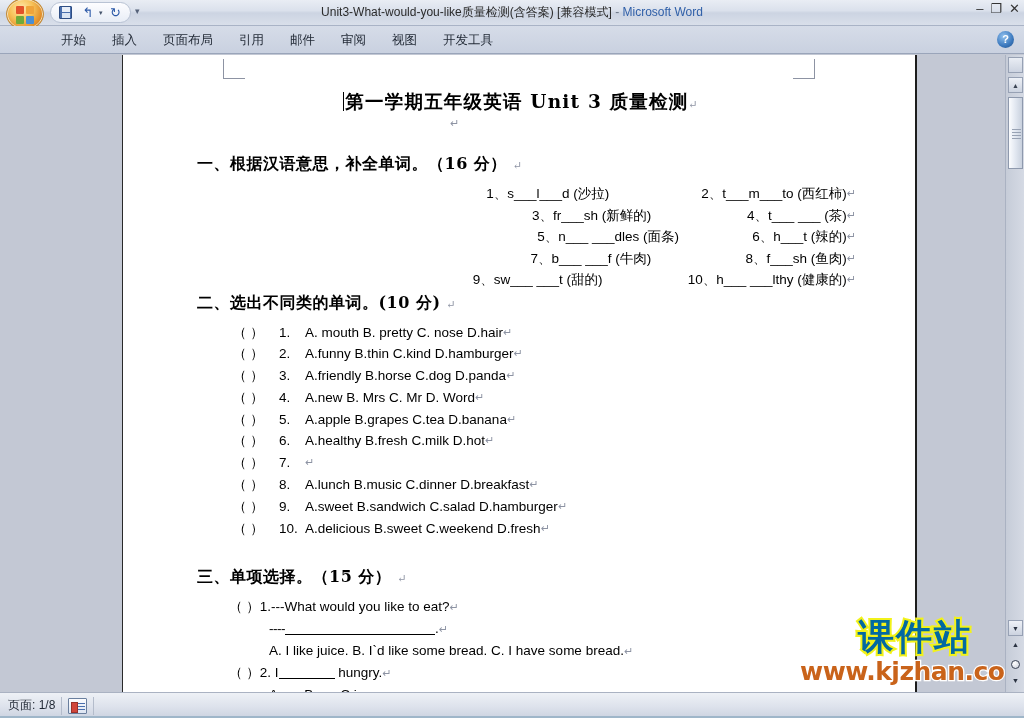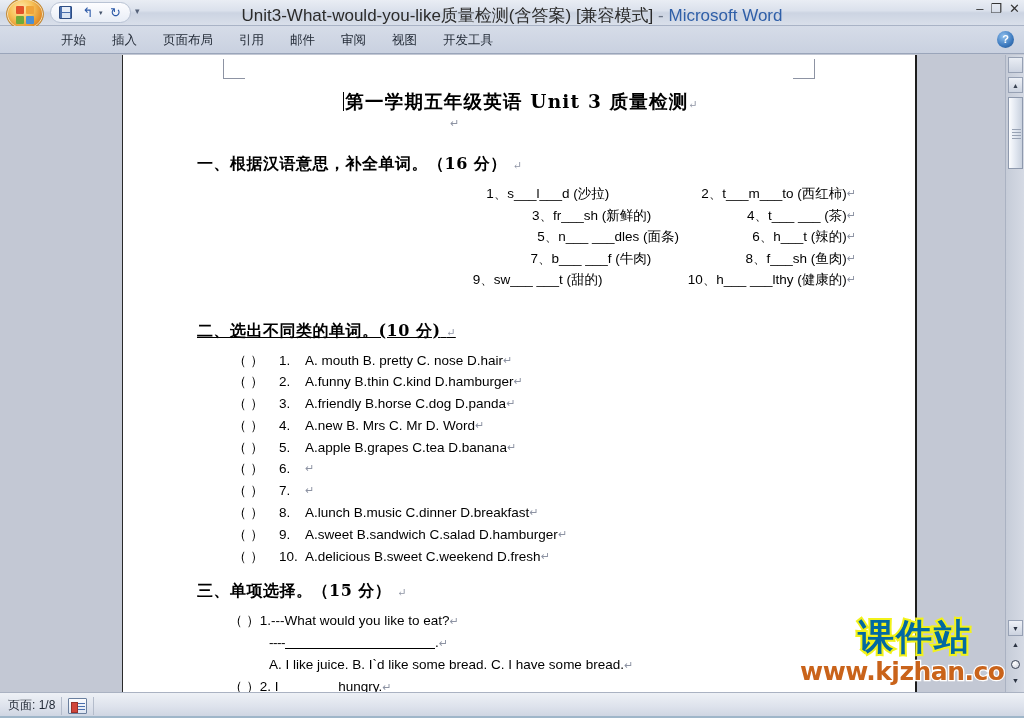--- a/index.html
+++ b/index.html
@@ -13,21 +13,21 @@
 
   
   .titlebar {
     position: absolute; left: 0; top: 0; width: 1024px; height: 26px;
     background: linear-gradient(to bottom, #e9edf4 0%, #dbe1ec 42%, #ccd4e2 52%, #d9dfea 100%);
     border-bottom: 1px solid #a9b3c6;
   }
   .title-text {
     position: absolute; left: 0; top: 4px; width: 1024px;
     text-align: center;
-    font-size: 17px; color: #2b2b2b;
+    font-size: 12px; color: #2b2b2b;
     white-space: nowrap;
   }
   .title-app { color: #2f5fa8; }
   .title-sep { color: #6b7585; }
 
   
   .orb {
     position: absolute; left: 6px; top: -2px; width: 38px; height: 32px;
     border-radius: 50%;
     background: radial-gradient(circle at 40% 32%, #ffe9ad 0%, #f7c35a 38%, #e08a25 72%, #b85f12 100%);
@@ -134,22 +134,22 @@
 
   .blankline { height: 26px; }
   .blankline .pilcrow { margin-left: 265px; }
 
   .sec-head {
     font-family: "DejaVu Serif", "Liberation Serif", serif;
     font-weight: bold; font-size: 16px;
     margin: 14px 0 8px 12px;
     letter-spacing: 0.5px;
   }
-  .sec-head.two { margin-top: 30px; text-decoration: underline; }
-  .sec-head.three { margin-top: 14px; }
+  .sec-head.two { margin-top: 2px; }
+  .sec-head.three { margin-top: 28px; }
 
   
   .vocab { margin-left: 52px; font-size: 13.5px; line-height: 21.5px; }
   .vrow { display: flex; justify-content: flex-end; }
   .vcell { white-space: nowrap; }
   .vcell.left { width: 215px; }
 
   
   .choices { margin-left: 48px; font-size: 13.5px; line-height: 21.8px; }
   .crow { display: flex; white-space: nowrap; }
@@ -397,20 +397,21 @@
         </div>
         <div class="crow">
           <span class="c-paren">（    ）</span>
           <span class="c-num">5.</span>
           <span class="c-opt">A.apple         B.grapes      C.tea          D.banana</span>
           <span class="pilcrow">↵</span>
         </div>
         <div class="crow">
           <span class="c-paren">（    ）</span>
           <span class="c-num">6.</span>
+          <span class="c-opt">A.healthy      B.fresh         C.milk        D.hot</span>
           <span class="pilcrow">↵</span>
         </div>
         <div class="crow">
           <span class="c-paren">（    ）</span>
           <span class="c-num">7.</span>
           <span class="pilcrow">↵</span>
         </div>
         <div class="crow">
           <span class="c-paren">（    ）</span>
           <span class="c-num">8.</span>

